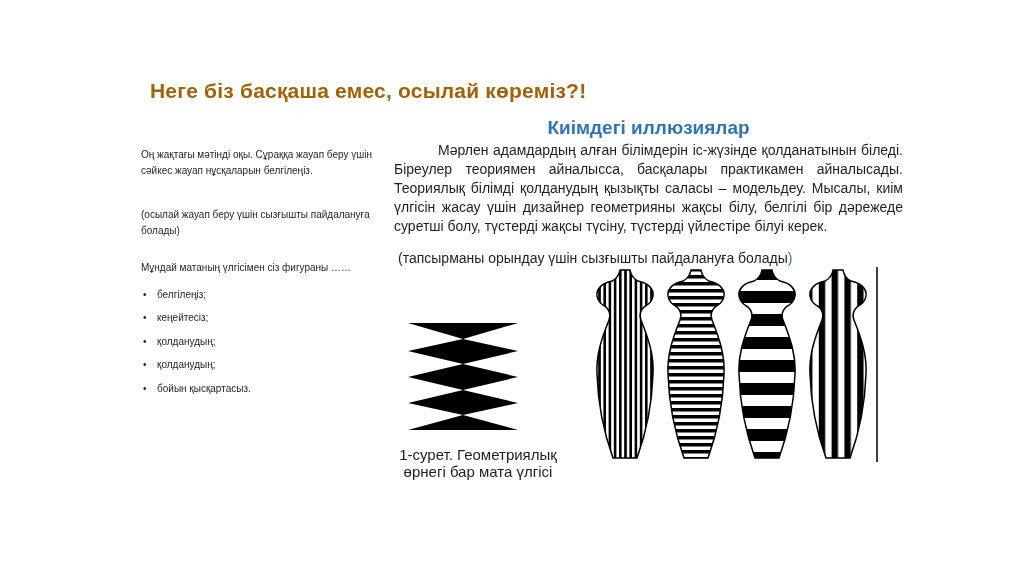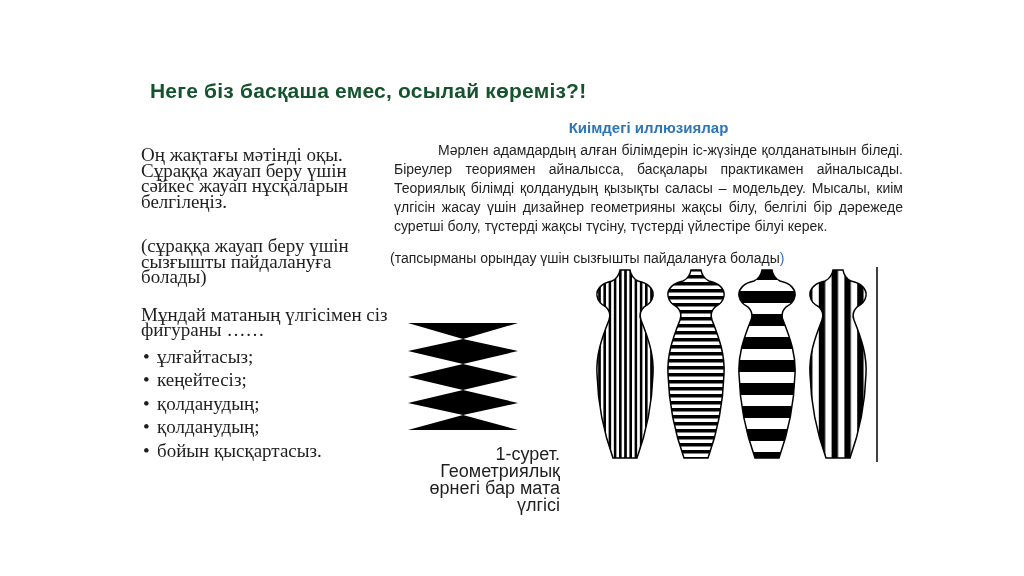--- a/index.html
+++ b/index.html
@@ -7,78 +7,78 @@
     width:1024px;height:576px;position:relative;overflow:hidden;
     background:#ffffff;
     font-family:"Liberation Sans","DejaVu Sans",sans-serif;
     color:#1f1f1f;
   }
   .abs{position:absolute;}
 
   
   .slide-title{
     left:150px;top:79px;width:560px;
-    color:#14532d;font-weight:bold;font-size:21px;line-height:23px;
+    color:#a16207;font-weight:bold;font-size:21px;line-height:23px;
     letter-spacing:0.2px;
   }
 
   
   .left-col{
     left:141px;top:147px;width:252px;
-    font-size:19px;line-height:15.5px;font-family:Liberation Serif, serif;
+    font-size:10px;line-height:15.5px;
   }
   .left-col p{margin:0;}
   .p1{margin-bottom:29px !important;}
   .p2{margin-bottom:5px !important;}
   .p3{margin-bottom:22px !important;}
   .bold-note{font-weight:bold;font-style:italic;margin-bottom:5px !important;}
   .p4{margin-bottom:11px !important;}
   .bullet-list{list-style:none;margin:0;padding:0;}
   .bullet-list li{margin:0 0 8px 2px;display:flex;}
   .bullet-list .blt{width:14px;flex:0 0 14px;}
 
   
   .right-col{
     left:390px;top:118px;width:517px;
     font-size:14px;line-height:19px;
   }
   .right-heading{
-    text-align:center;color:#2e75b6;font-weight:bold;font-size:15px;
+    text-align:center;color:#2e75b6;font-weight:bold;font-size:19px;
     margin:0 0 4px 0;
   }
   .right-para{
     margin:4px;text-align:justify;text-indent:44px;
   }
-  .right-note{margin:13px 0 0 0;}
+  .right-note{margin:13px 0 0 8px;}
   .blue-paren{color:#2e75b6;}
 
   
   .fig-caption{
     left:396px;top:446px;width:164px;
-    font-size:18px;line-height:17px;text-align:right;
+    font-size:15px;line-height:17px;text-align:center;
   }
 
   .zigzag-wrap{left:408px;top:320px;}
   .dresses-wrap{left:592px;top:266px;}
 </style>
 </head>
 <body>
 
 <div class="abs slide-title">
   <div>Неге біз басқаша емес, осылай көреміз?!</div>
 </div>
 
 <div class="abs left-col">
   <p class="p1">Оң жақтағы мәтінді оқы. Сұраққа жауап беру үшін сәйкес жауап нұсқаларын белгілеңіз.</p>
-  <p class="p3">(сұраққа жауап беру үшін сызғышты пайдалануға болады)</p>
+  <p class="p3">(осылай жауап беру үшін сызғышты пайдалануға болады)</p>
   <p class="p4">Мұндай матаның үлгісімен сіз фигураны ……</p>
   <ul class="bullet-list">
     <li>
       <span class="blt">•</span>
-      <span>ұлғайтасыз;</span>
+      <span>белгілеңіз;</span>
     </li>
     <li>
       <span class="blt">•</span>
       <span>кеңейтесіз;</span>
     </li>
     <li>
       <span class="blt">•</span>
       <span>қолданудың;</span>
     </li>
     <li>

